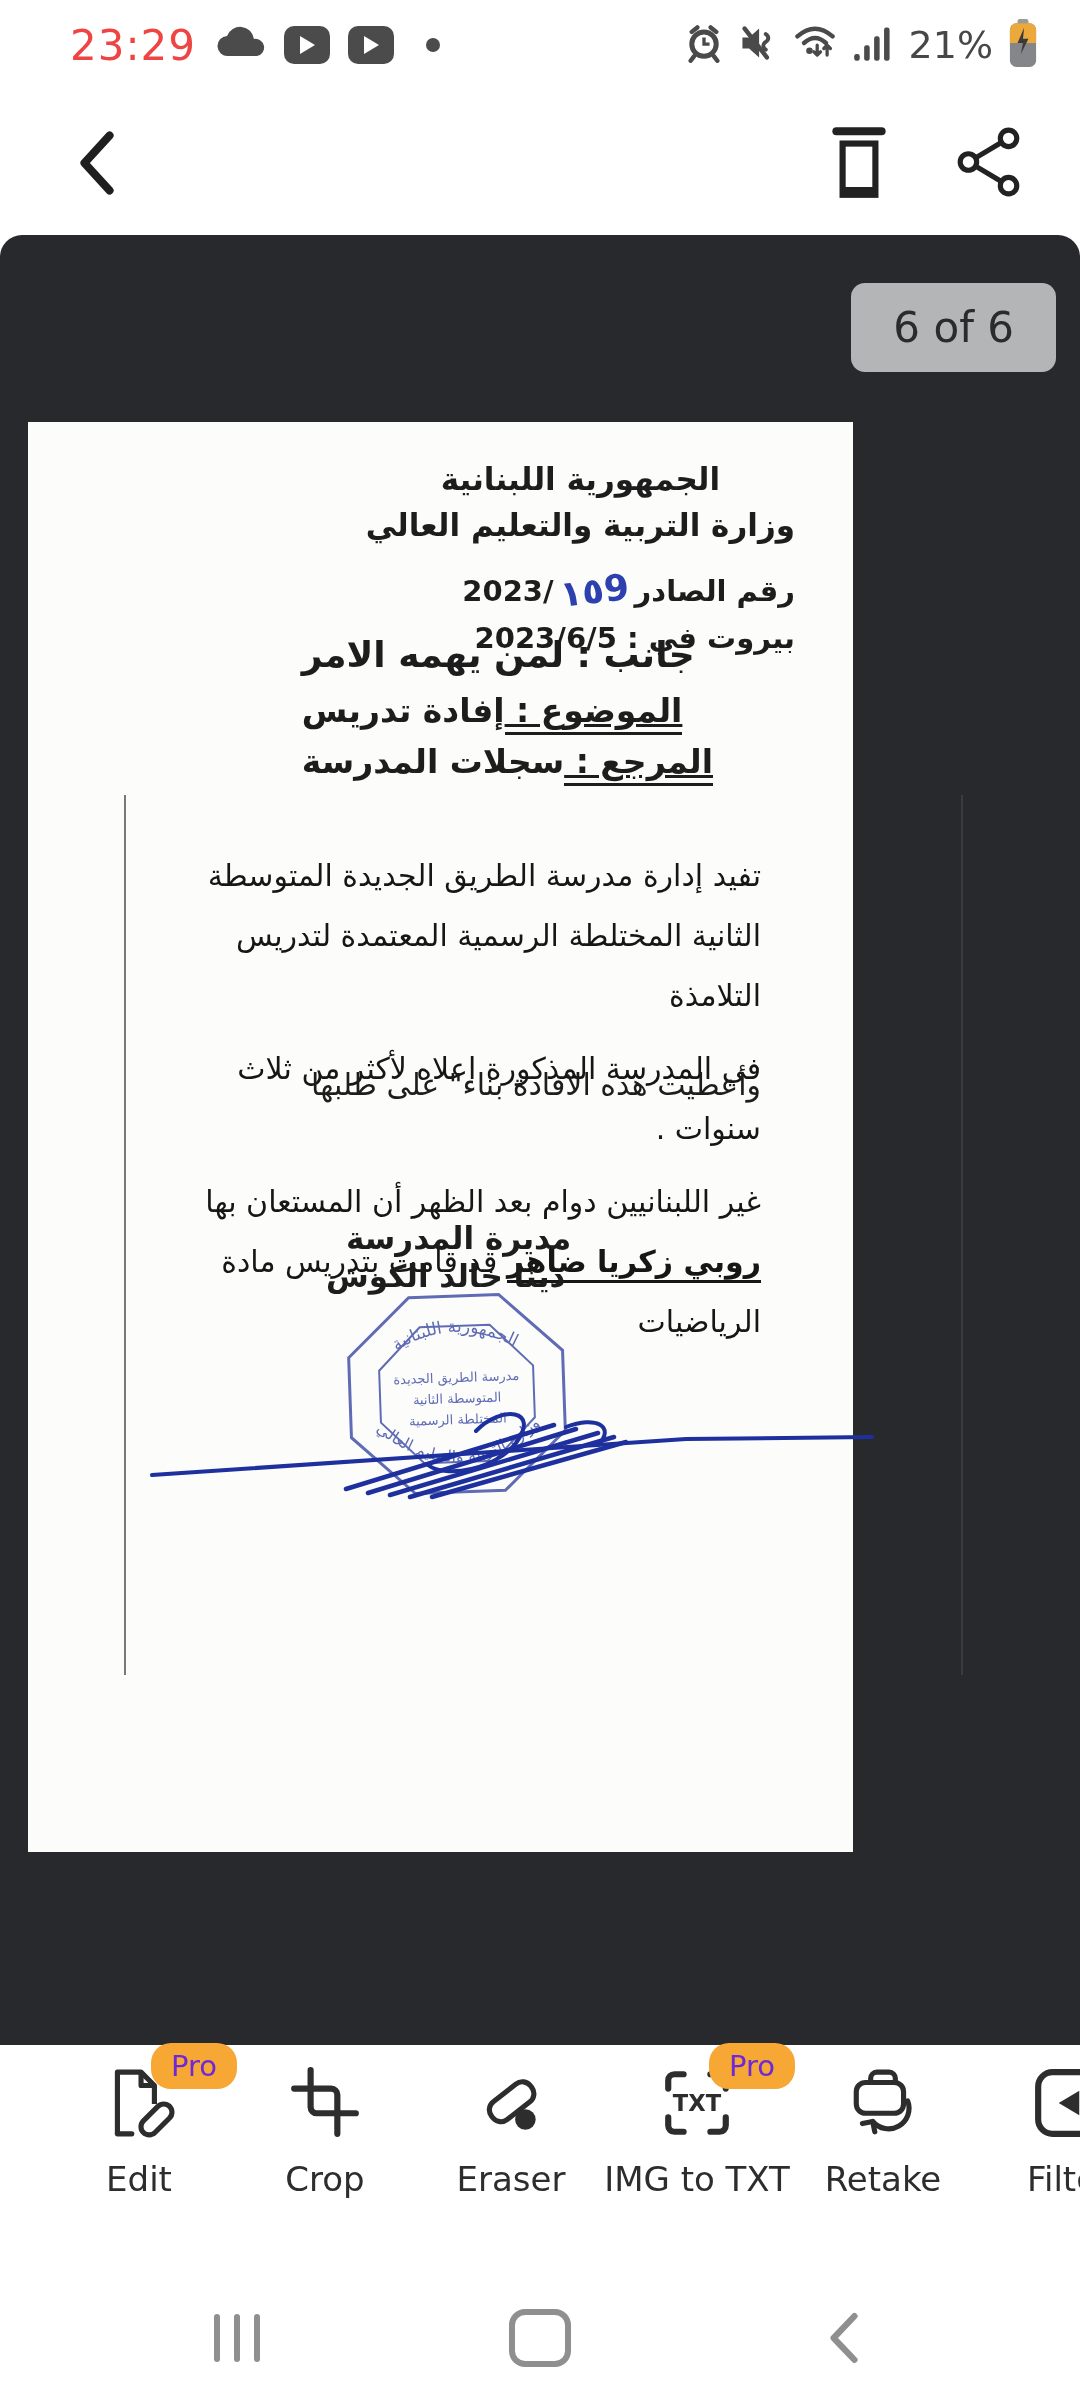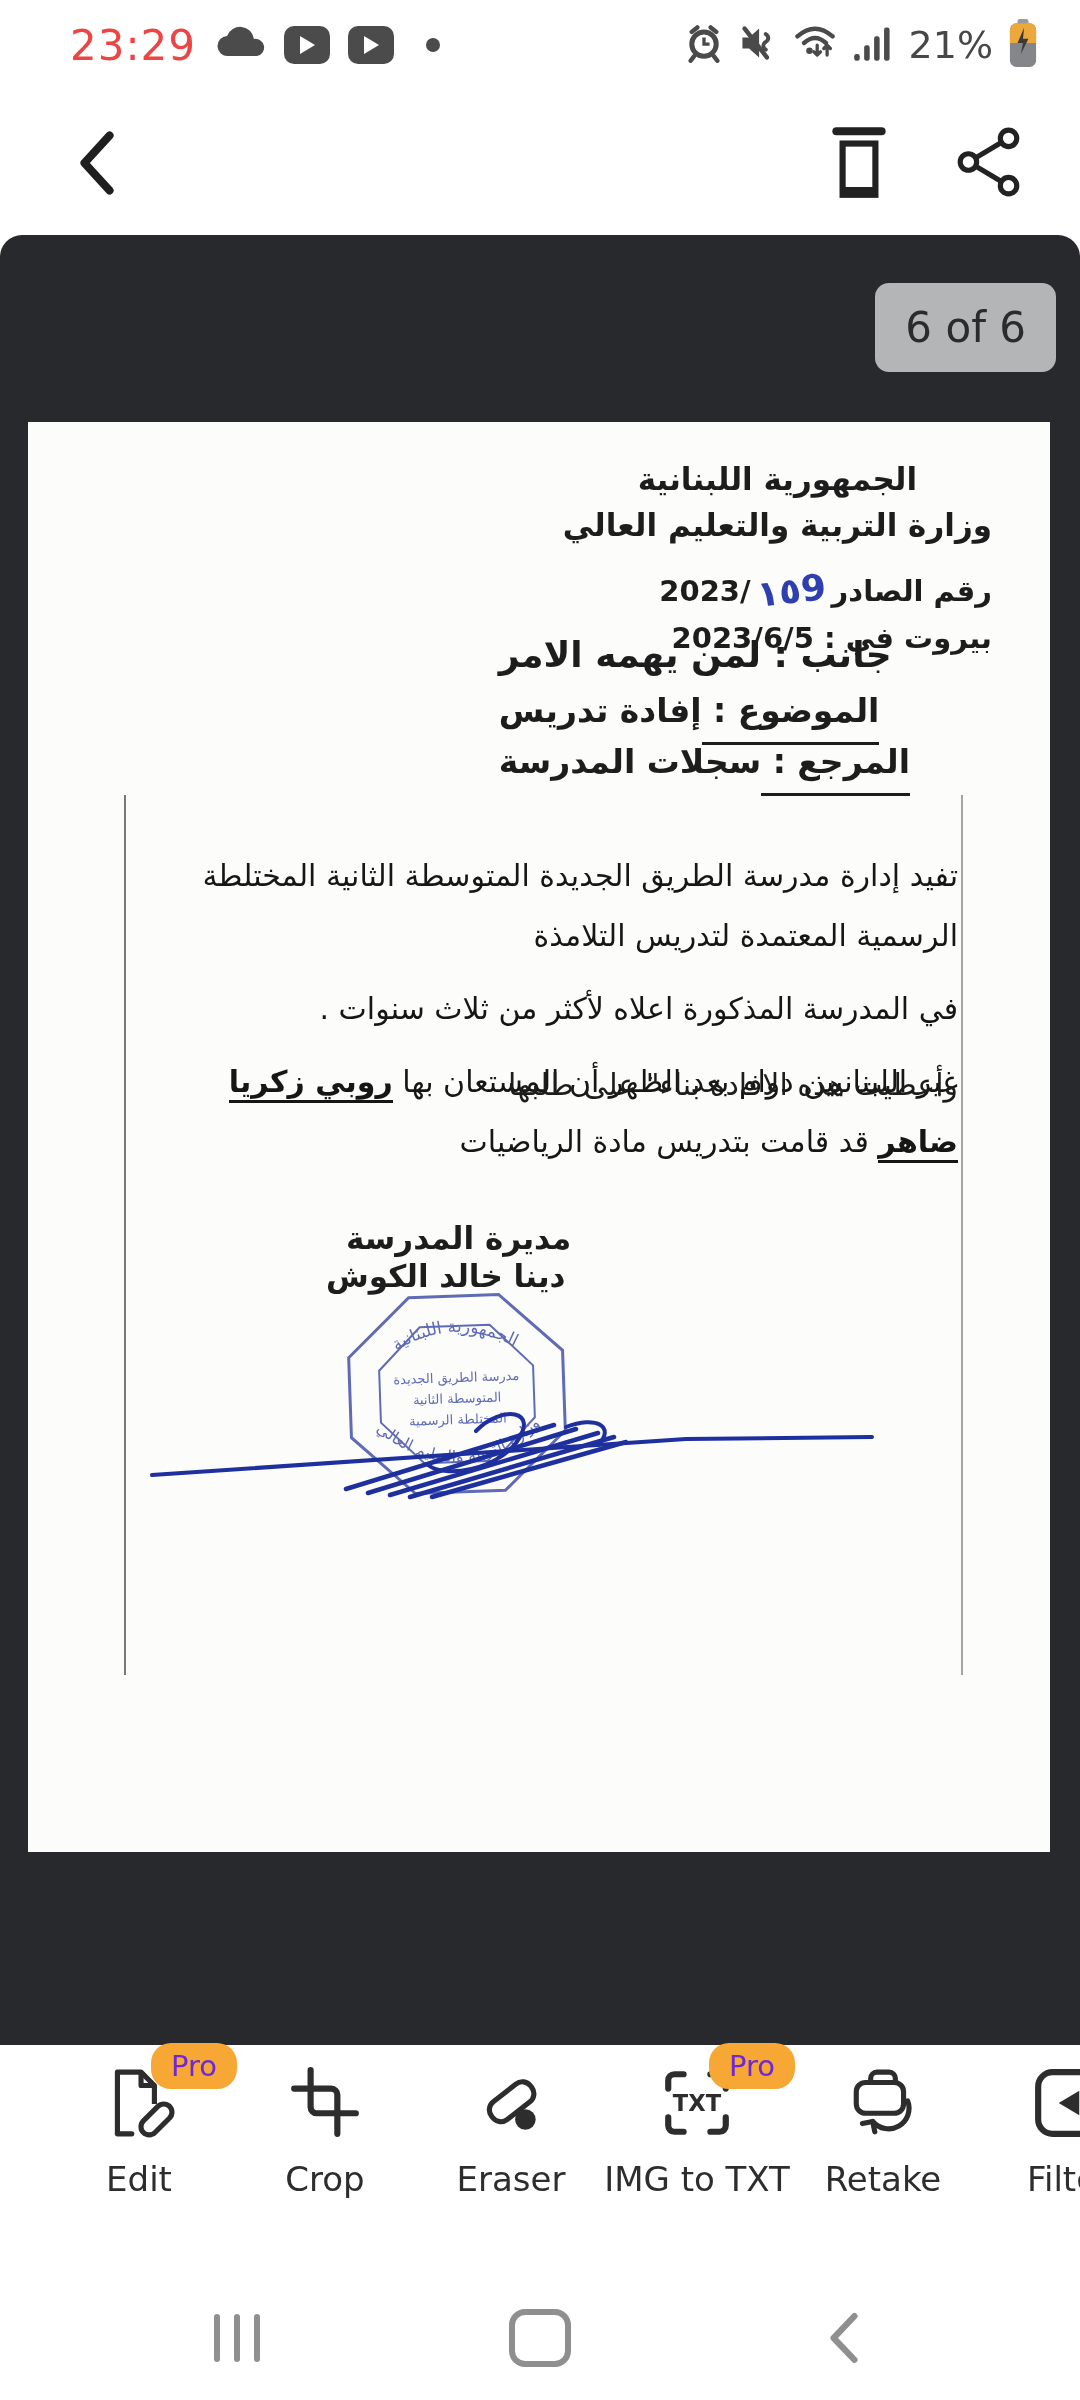--- a/index.html
+++ b/index.html
@@ -20,34 +20,34 @@
   .back-btn{position:absolute;left:62px;top:28px;width:70px;height:90px;display:flex;
             align-items:center;justify-content:center;}
   .trash-btn{position:absolute;right:178px;top:22px;width:86px;height:100px;display:flex;
              align-items:center;justify-content:center;}
   .share-btn{position:absolute;right:48px;top:22px;width:86px;height:100px;display:flex;
              align-items:center;justify-content:center;}
   
   .viewer{position:absolute;top:235px;left:0;width:1080px;height:1810px;background:#28292c;
           border-radius:22px 22px 0 0;}
   .page-indicator{position:absolute;top:48px;right:24px;background:#b4b5b7;color:#2b2b2b;
-                  font-size:42px;padding:20px 30px;border-radius:14px;}
-  .document{position:absolute;left:28px;top:187px;width:1022px;height:1430px;background:#fcfcfb;
+                  font-size:42px;padding:20px 42px;border-radius:14px;}
+  .document{position:absolute;left:28px;top:187px;width:825px;height:1430px;background:#fcfcfb;
             color:#1d1d1d;}
   .doc-header{position:absolute;top:34px;right:58px;text-align:center;direction:rtl;}
   .doc-header .h-line{font-size:31px;font-weight:bold;line-height:46px;}
   .serial-row{margin-top:22px;display:flex;flex-direction:row;direction:rtl;align-items:center;
               justify-content:flex-start;font-size:29px;font-weight:bold;}
   .serial-hand{color:#2e3fae;font-size:36px;font-weight:bold;transform:rotate(-7deg);
                margin:0 6px;letter-spacing:2px;}
   .date-line{font-size:29px;font-weight:bold;margin-top:10px;text-align:right;direction:rtl;}
   .doc-address{position:absolute;top:212px;right:140px;direction:rtl;text-align:left;}
   .addr-to{font-size:36px;font-weight:bold;margin-bottom:16px;}
   .addr-row{font-size:33px;font-weight:bold;margin-bottom:12px;}
-  .u{border-bottom:3px solid #1d1d1d;padding-bottom:12px;}
+  .u{border-bottom:3px solid #1d1d1d;padding-bottom:2px;text-decoration:underline;}
   .rule{position:absolute;top:373px;width:2px;height:880px;background:#4e4e4e;opacity:.75;}
   .rule-left{left:96px;}
   .rule-right{left:933px;opacity:.5;}
   .doc-body{position:absolute;top:424px;right:92px;left:120px;direction:rtl;text-align:right;
             font-size:30px;font-weight:500;color:#161616;}
   .doc-body .b-line{line-height:60px;margin-bottom:13px;}
   .name-hl{font-weight:bold;border-bottom:3px solid #161616;padding-bottom:1px;}
   .doc-given{position:absolute;top:645px;right:92px;direction:rtl;font-size:30px;font-weight:500;}
   .sign-title{position:absolute;top:798px;left:318px;font-size:31px;font-weight:bold;direction:rtl;z-index:3;}
   .sign-name{position:absolute;top:836px;left:298px;font-size:31px;font-weight:bold;direction:rtl;z-index:3;}

